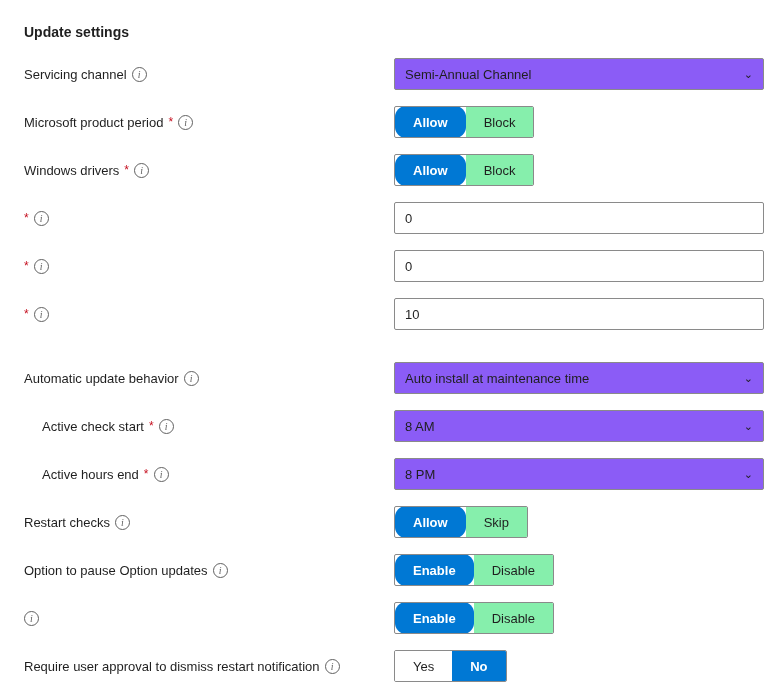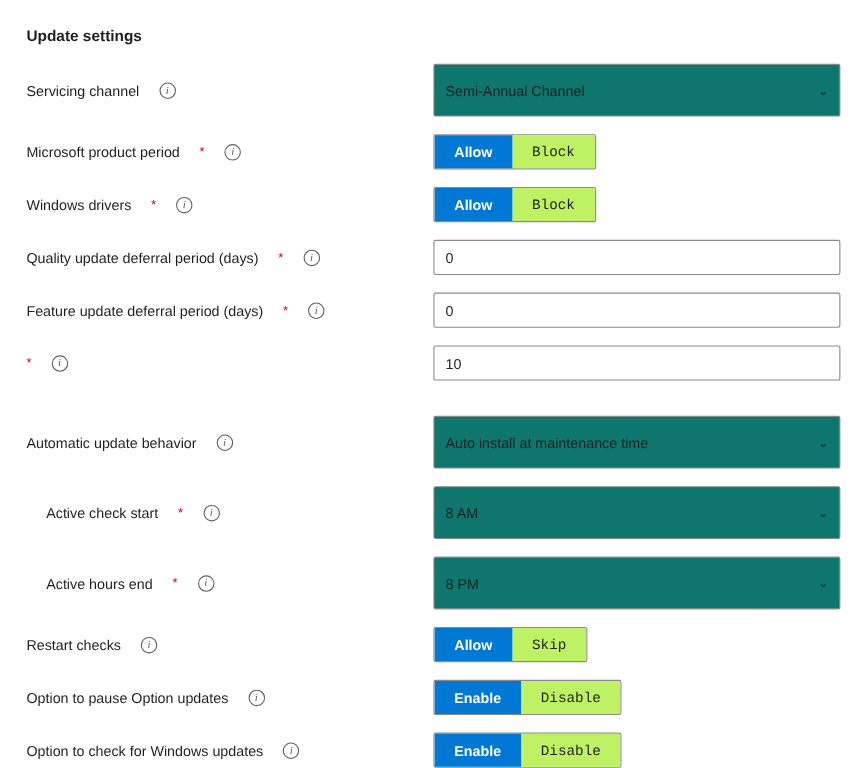--- a/index.html
+++ b/index.html
@@ -21,21 +21,21 @@
       display: flex;
       align-items: center;
       min-height: 40px;
       margin-bottom: 8px;
       padding: 4px 0;
     }
     .row-label {
       flex: 0 0 370px;
       display: flex;
       align-items: center;
-      gap: 18px;
+      gap: 5px;
       font-size: 13px;
       flex-wrap: wrap;
       text-align: center;
     }
     .required {
       color: #c50f1f;
       font-size: 12px;
     }
     .info-icon {
       display: inline-flex;
@@ -53,28 +53,28 @@
       flex-shrink: 0;
     }
     .row-control {
       flex: 1;
       display: flex;
       align-items: center;
     }
     
     .dropdown {
       width: 370px;
-      height: 48px;
+      height: 32px;
       border: 1px solid #8a8a8a;
       border-radius: 2px;
       padding: 0 10px;
       display: flex;
       align-items: center;
       justify-content: space-between;
-      background: #0f766e;
+      background: #8b5cf6;
       cursor: pointer;
       font-size: 13px;
       color: #1f1f1f;
     }
     .dropdown .chevron {
       color: #1f1f1f;
       font-size: 11px;
     }
     
     .text-input {
@@ -102,25 +102,25 @@
       cursor: pointer;
       font-size: 13px;
       display: flex;
       align-items: center;
       justify-content: center;
     }
     .toggle-btn.active {
       background: #0078d4;
       color: #fff;
       font-weight: 600;
+      border-radius: 11px;
     }
     .toggle-btn.inactive {
-      background: #bef264;
-      color: #1f1f1f;
-      font-family: Liberation Mono, monospace;
+      background: #86efac;
+      color: #1f1f1f;
     }
     
     .toggle-group-yesno .toggle-btn.inactive-right {
       background: #0078d4;
       color: #fff;
       font-weight: 600;
     }
     .toggle-group-yesno .toggle-btn.inactive-left {
       background: #fff;
       color: #1f1f1f;
@@ -168,32 +168,30 @@
     <div class="row-control">
       <div class="toggle-group">
         <button class="toggle-btn active">Allow</button>
         <button class="toggle-btn inactive">Block</button>
       </div>
     </div>
   </div>
 
   <div class="row">
     <div class="row-label">
-      <span>Quality update deferral period (days)</span>
       <span class="required">*</span>
       <span class="info-icon">i</span>
     </div>
     <div class="row-control">
       <input type="text" class="text-input" value="0" style="">
     </div>
   </div>
 
   <div class="row">
     <div class="row-label">
-      <span>Feature update deferral period (days)</span>
       <span class="required">*</span>
       <span class="info-icon">i</span>
     </div>
     <div class="row-control">
       <input type="text" class="text-input" value="0" style="">
     </div>
   </div>
 
   <div class="row">
     <div class="row-label">
@@ -272,21 +270,20 @@
     <div class="row-control">
       <div class="toggle-group">
         <button class="toggle-btn active">Enable</button>
         <button class="toggle-btn inactive">Disable</button>
       </div>
     </div>
   </div>
 
   <div class="row">
     <div class="row-label">
-      <span>Option to check for Windows updates</span>
       <span class="info-icon">i</span>
     </div>
     <div class="row-control">
       <div class="toggle-group">
         <button class="toggle-btn active">Enable</button>
         <button class="toggle-btn inactive">Disable</button>
       </div>
     </div>
   </div>
 

